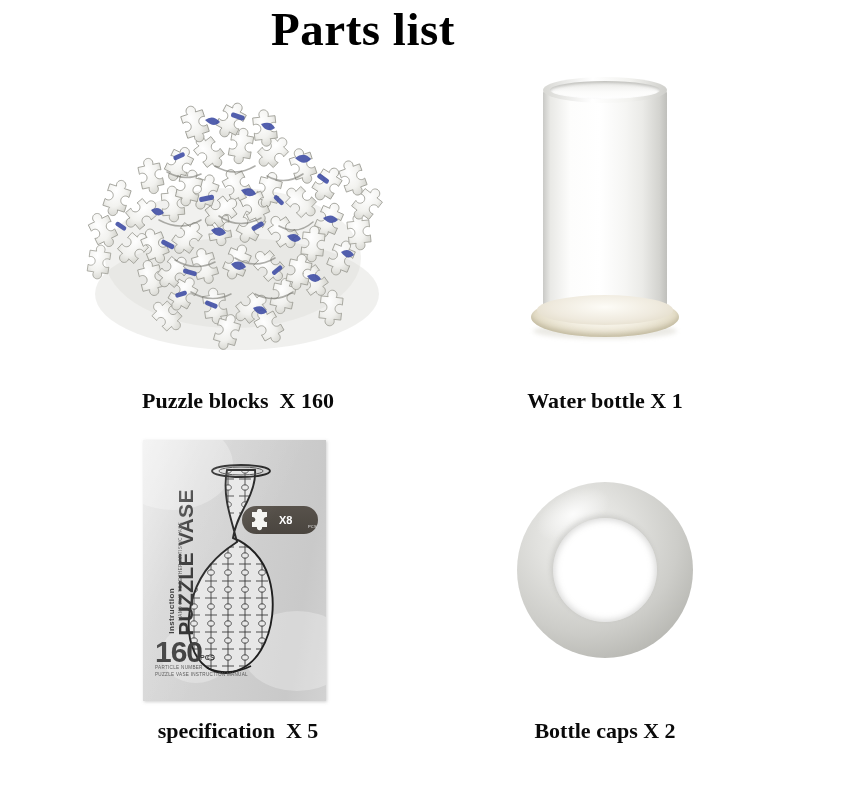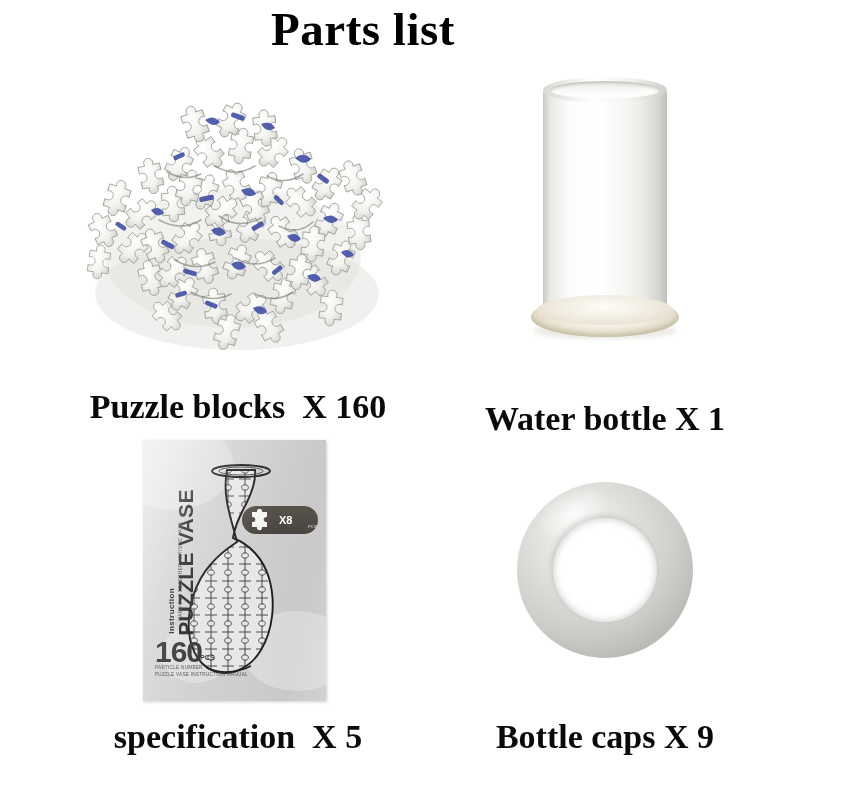--- a/index.html
+++ b/index.html
@@ -38,32 +38,32 @@
     left: 0; top: 0;
     width: 100%;
     height: 100%;
   }
   .item-label {
     position: absolute;
     width: 100%;
     text-align: center;
     font-family: "Liberation Serif", "DejaVu Serif", serif;
     font-weight: bold;
-    font-size: 34px;
+    font-size: 22px;
     color: #0a0a0a;
     white-space: pre;
   }
 
   #cell-puzzle   { left: 55px;  top: 80px;  width: 360px; height: 290px; }
   #cell-bottle   { left: 440px; top: 55px;  width: 330px; height: 315px; }
   #cell-booklet  { left: 55px;  top: 430px; width: 360px; height: 280px; }
   #cell-caps     { left: 440px; top: 430px; width: 330px; height: 280px; }
 
   #label-puzzle  { left: 38px;  top: 388px; width: 400px; }
-  #label-bottle  { left: 440px; top: 388px; width: 330px; margin-top: 12px; }
+  #label-bottle  { left: 440px; top: 388px; width: 330px; }
   #label-booklet { left: 38px;  top: 718px; width: 400px; }
   #label-caps    { left: 440px; top: 718px; width: 330px; }
 
   
   .pile-wrap { position: absolute; left: 0; top: 0; width: 360px; height: 290px; }
 
   
   .bottle {
     position: absolute;
     left: 50%;
@@ -494,13 +494,13 @@
   </div>
 </div>
 <div class="item-label" id="label-booklet">specification  X 5</div>
 
 <div class="cell" id="cell-caps">
   <div class="cap-ring">
     <div class="cap-ring-gloss"></div>
     <div class="cap-ring-hole"></div>
   </div>
 </div>
-<div class="item-label" id="label-caps">Bottle caps X 9</div>
+<div class="item-label" id="label-caps">Bottle caps X 2</div>
 
 </body></html>

